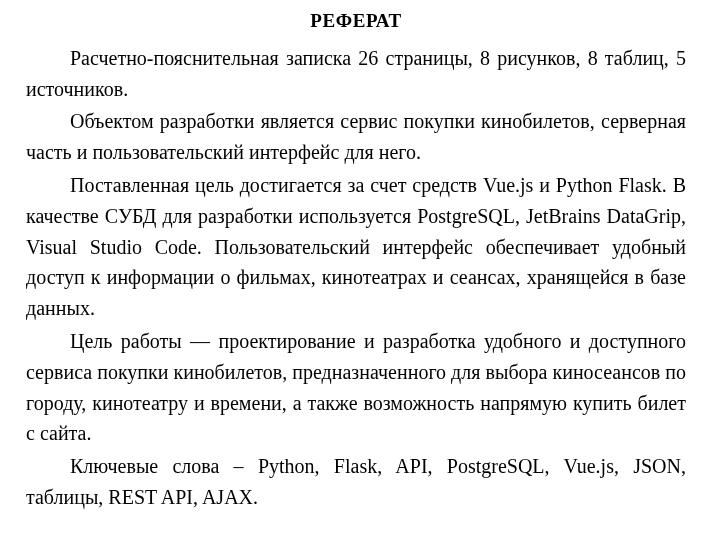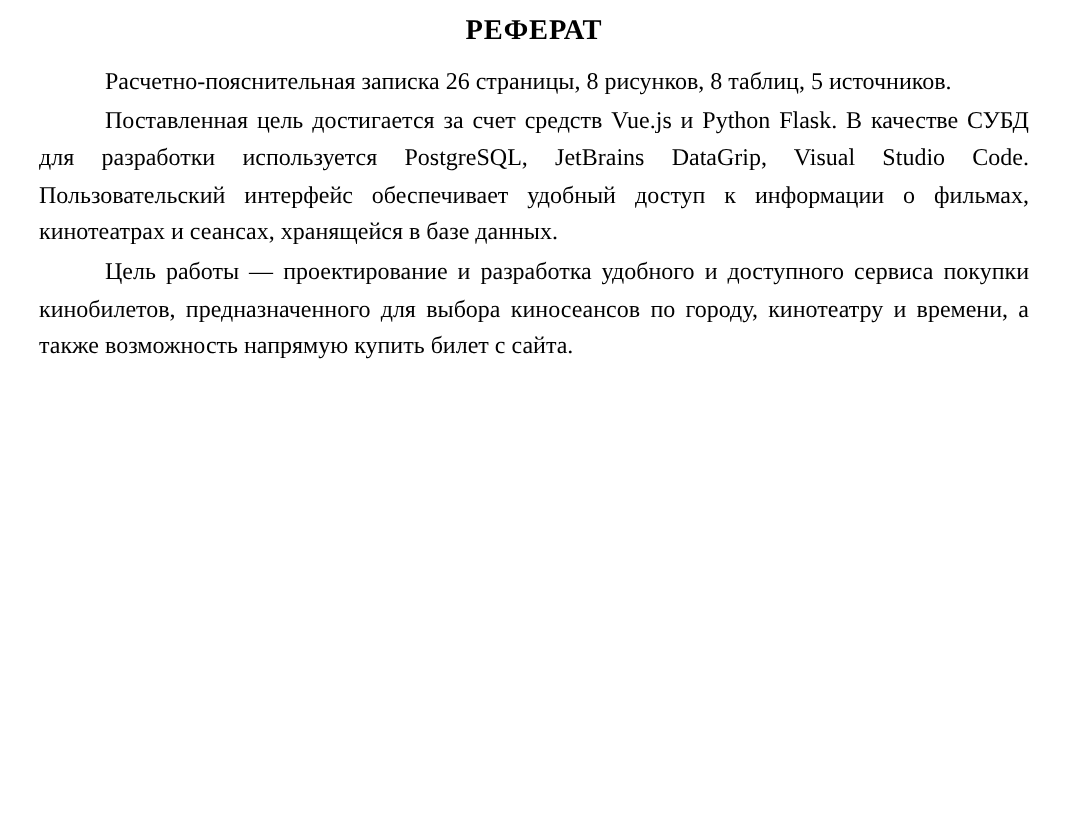--- a/index.html
+++ b/index.html
@@ -22,34 +22,36 @@
   }
   .doc-title {
     text-align: center;
     font-size: 19px;
     font-weight: bold;
     letter-spacing: 0.6px;
     margin: 2px 0 10px 0;
     line-height: 1.2;
   }
   .para {
-    font-size: 16px;
+    font-size: 20px;
     line-height: 1.54;
     text-align: justify;
     text-justify: inter-word;
     text-indent: 44px;
     margin: 0 0 2px 0;
     hyphens: none;
   }
   .para:last-child {
     margin-bottom: 0;
   }
 </style>
 </head>
 <body>
 
 <div class="page">
   <h1 class="doc-title">РЕФЕРАТ</h1>
 
   <p class="para">Расчетно-пояснительная записка 26 страницы, 8 рисунков, 8 таблиц, 5 источников.</p>
+  <p class="para">Объектом разработки является сервис покупки кинобилетов, серверная часть и пользовательский интерфейс для него.</p>
   <p class="para">Поставленная цель достигается за счет средств Vue.js и Python Flask. В качестве СУБД для разработки используется PostgreSQL, JetBrains DataGrip, Visual Studio Code. Пользовательский интерфейс обеспечивает удобный доступ к информации о фильмах, кинотеатрах и сеансах, хранящейся в базе данных.</p>
   <p class="para">Цель работы — проектирование и разработка удобного и доступного сервиса покупки кинобилетов, предназначенного для выбора киносеансов по городу, кинотеатру и времени, а также возможность напрямую купить билет с сайта.</p>
+  <p class="para">Ключевые слова – Python, Flask, API, PostgreSQL, Vue.js, JSON, таблицы, REST API, AJAX.</p>
 </div>
 
 </body></html>

